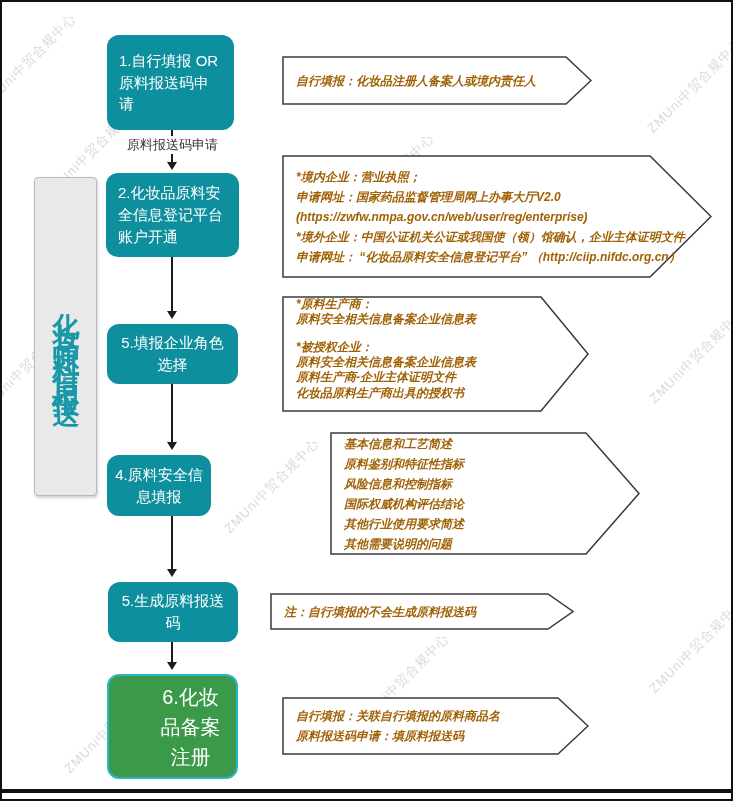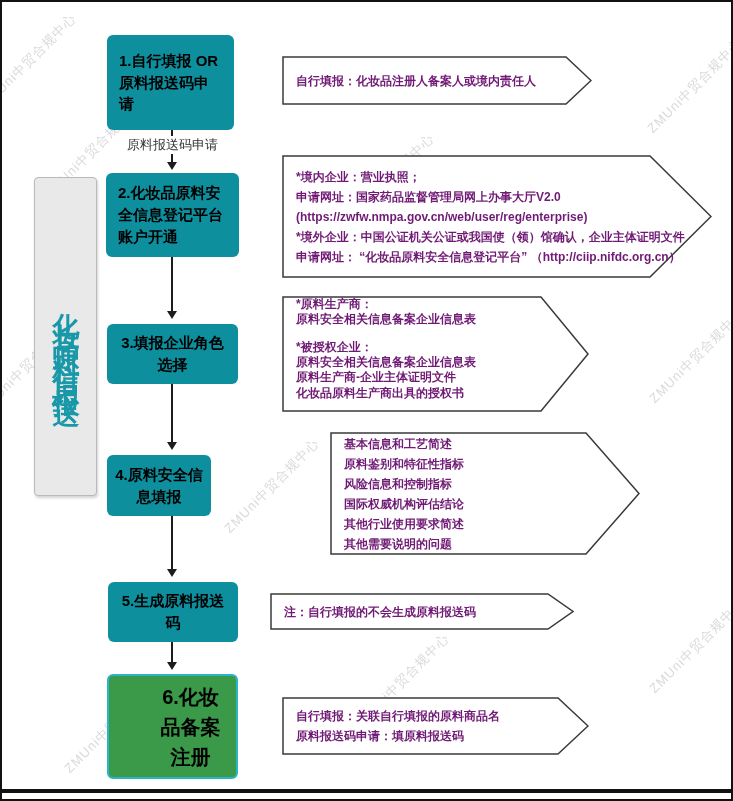--- a/index.html
+++ b/index.html
@@ -22,22 +22,22 @@
     box-shadow:1px 2px 3px rgba(0,0,0,.18);
     display:flex;align-items:center;justify-content:center;
   }
   .side-title span{
     writing-mode:vertical-lr;text-orientation:upright;
     font-size:27px;font-weight:bold;color:#1898a8;letter-spacing:11px;
     line-height:1;margin-top:8px;
   }
   
   .step{
-    position:absolute;background:#0e8f9e;color:#000000;font-weight:bold;
-    border-radius:6px;display:flex;align-items:center;
+    position:absolute;background:#0e8f9e;color:#ffffff;font-weight:normal;
+    border-radius:12px;display:flex;align-items:center;
     font-size:15px;line-height:1.45;box-sizing:border-box;
     white-space:pre-line;
   }
   .step.left{justify-content:flex-start;text-align:left;padding:0 12px;}
   .step.center{justify-content:center;text-align:center;padding:0 8px;}
   .step.final{
     background:#3a9a49;border:2px solid #2ab5c9;font-size:20px;line-height:1.5;padding-left:44px;
   }
   
   .aline{position:absolute;width:2px;background:#1c1c1c;}
@@ -49,21 +49,21 @@
   .alabel{
     position:absolute;font-size:13px;color:#333;background:#fff;
     padding:0 3px;white-space:nowrap;
   }
   
   .callout{position:absolute;}
   .callout svg{position:absolute;left:0;top:0;}
   .co-text{
     position:relative;z-index:2;height:100%;box-sizing:border-box;
     display:flex;flex-direction:column;justify-content:center;
-    padding-left:14px;font-weight:bold;color:#701a75;font-size:12px;
+    padding-left:14px;font-weight:bold;color:#a16207;font-size:12px;font-style:italic;
   }
   .co-line{white-space:nowrap;min-height:1em;}
   .lh20 .co-line{line-height:20px;}
   .lh16 .co-line{line-height:16.3px;}
   .bottom-rule{position:absolute;left:0;top:787px;width:733px;height:4px;background:#121212;}
 </style>
 </head>
 <body>
 
 <div class="stage">
@@ -90,21 +90,21 @@
 
     <div class="aline" style="left:169px;top:128px;height:33px;"></div>
     <div class="ahead" style="left:165px;top:160px;"></div>
     <div class="alabel" style="left:122px;top:134px;">原料报送码申请</div>
 
     <div class="step left" style="left:104px;top:171px;width:133px;height:84px;">2.化妆品原料安全信息登记平台账户开通</div>
 
     <div class="aline" style="left:169px;top:255px;height:55px;"></div>
     <div class="ahead" style="left:165px;top:309px;"></div>
 
-    <div class="step center" style="left:105px;top:322px;width:131px;height:60px;">3.填报企业角色选择</div>
+    <div class="step center" style="left:105px;top:322px;width:131px;height:60px;">5.填报企业角色选择</div>
 
     <div class="aline" style="left:169px;top:382px;height:59px;"></div>
     <div class="ahead" style="left:165px;top:440px;"></div>
 
     <div class="step center" style="left:105px;top:453px;width:104px;height:61px;">4.原料安全信息填报</div>
 
     <div class="aline" style="left:169px;top:514px;height:54px;"></div>
     <div class="ahead" style="left:165px;top:567px;"></div>
 
     <div class="step center" style="left:106px;top:580px;width:130px;height:60px;">5.生成原料报送码</div>

